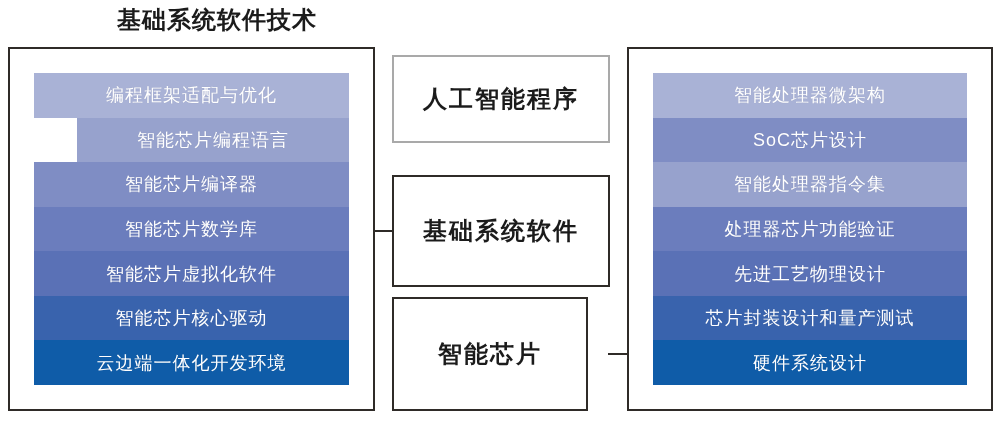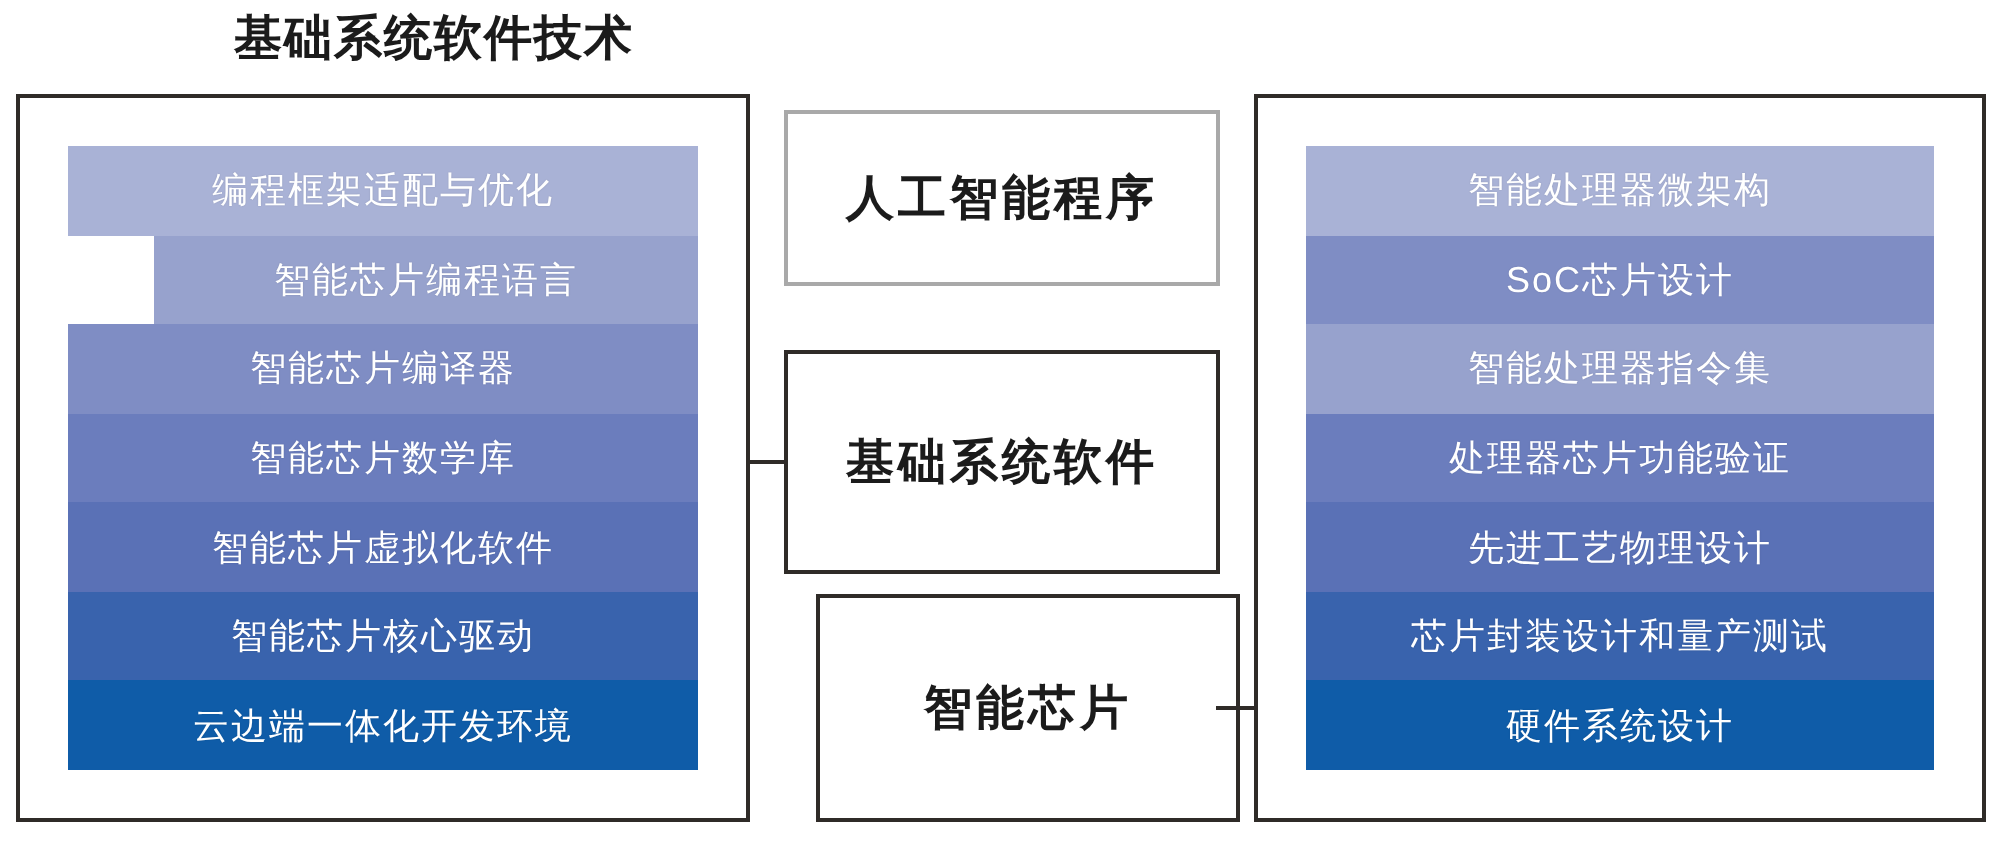--- a/index.html
+++ b/index.html
@@ -59,21 +59,21 @@
     box-sizing:border-box;
     display:flex;align-items:center;justify-content:center;
     font-size:24px;
     font-weight:bold;
     color:#1b1b1b;
     letter-spacing:2px;
     white-space:nowrap;
   }
   #mid-box-0{left:392px;top:55px;width:218px;height:88px;border:2px solid #a9a9a9;}
   #mid-box-1{left:392px;top:175px;width:218px;height:112px;border:2px solid #2f2b28;}
-  #mid-box-2{left:408px;top:297px;width:212px;height:114px;border:2px solid #2f2b28;}
+  #mid-box-2{left:392px;top:297px;width:196px;height:114px;border:2px solid #2f2b28;}
 
   
   .connector{
     position:absolute;
     background:#2f2b28;
     height:2px;
   }
   #connector-left{left:375px;top:230px;width:19px;}
   #connector-right{left:608px;top:353px;width:21px;}
 </style>

